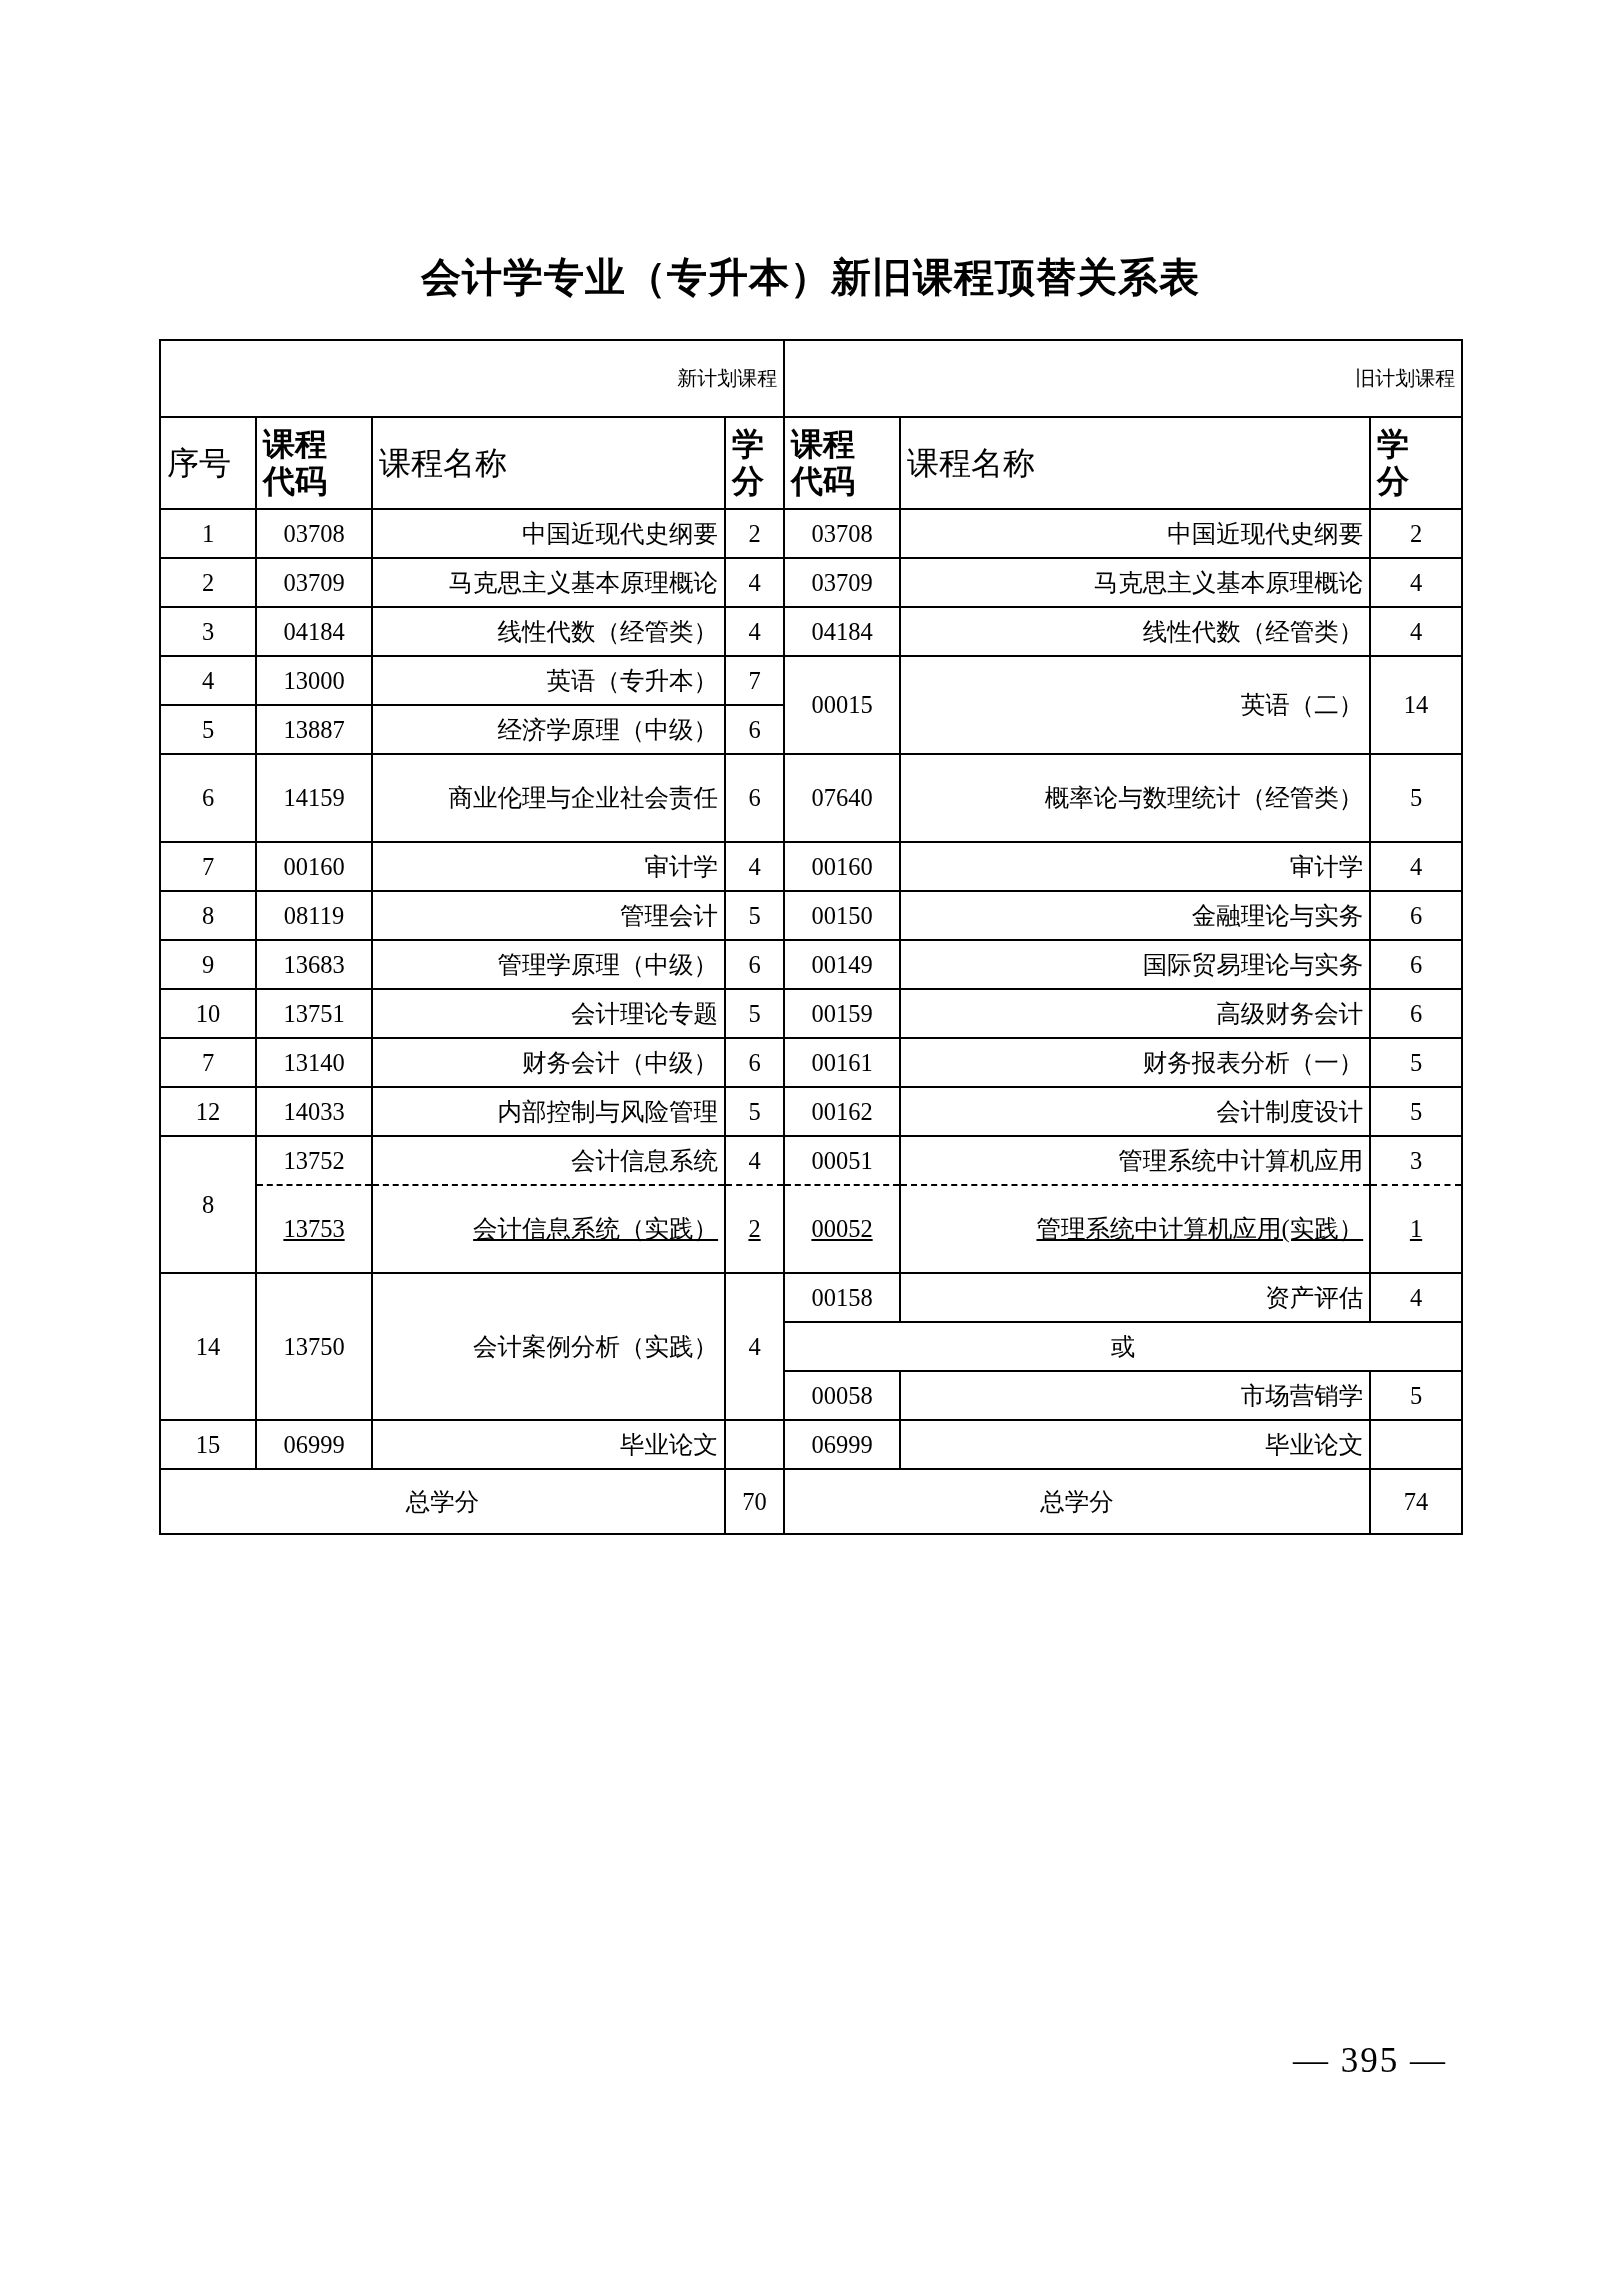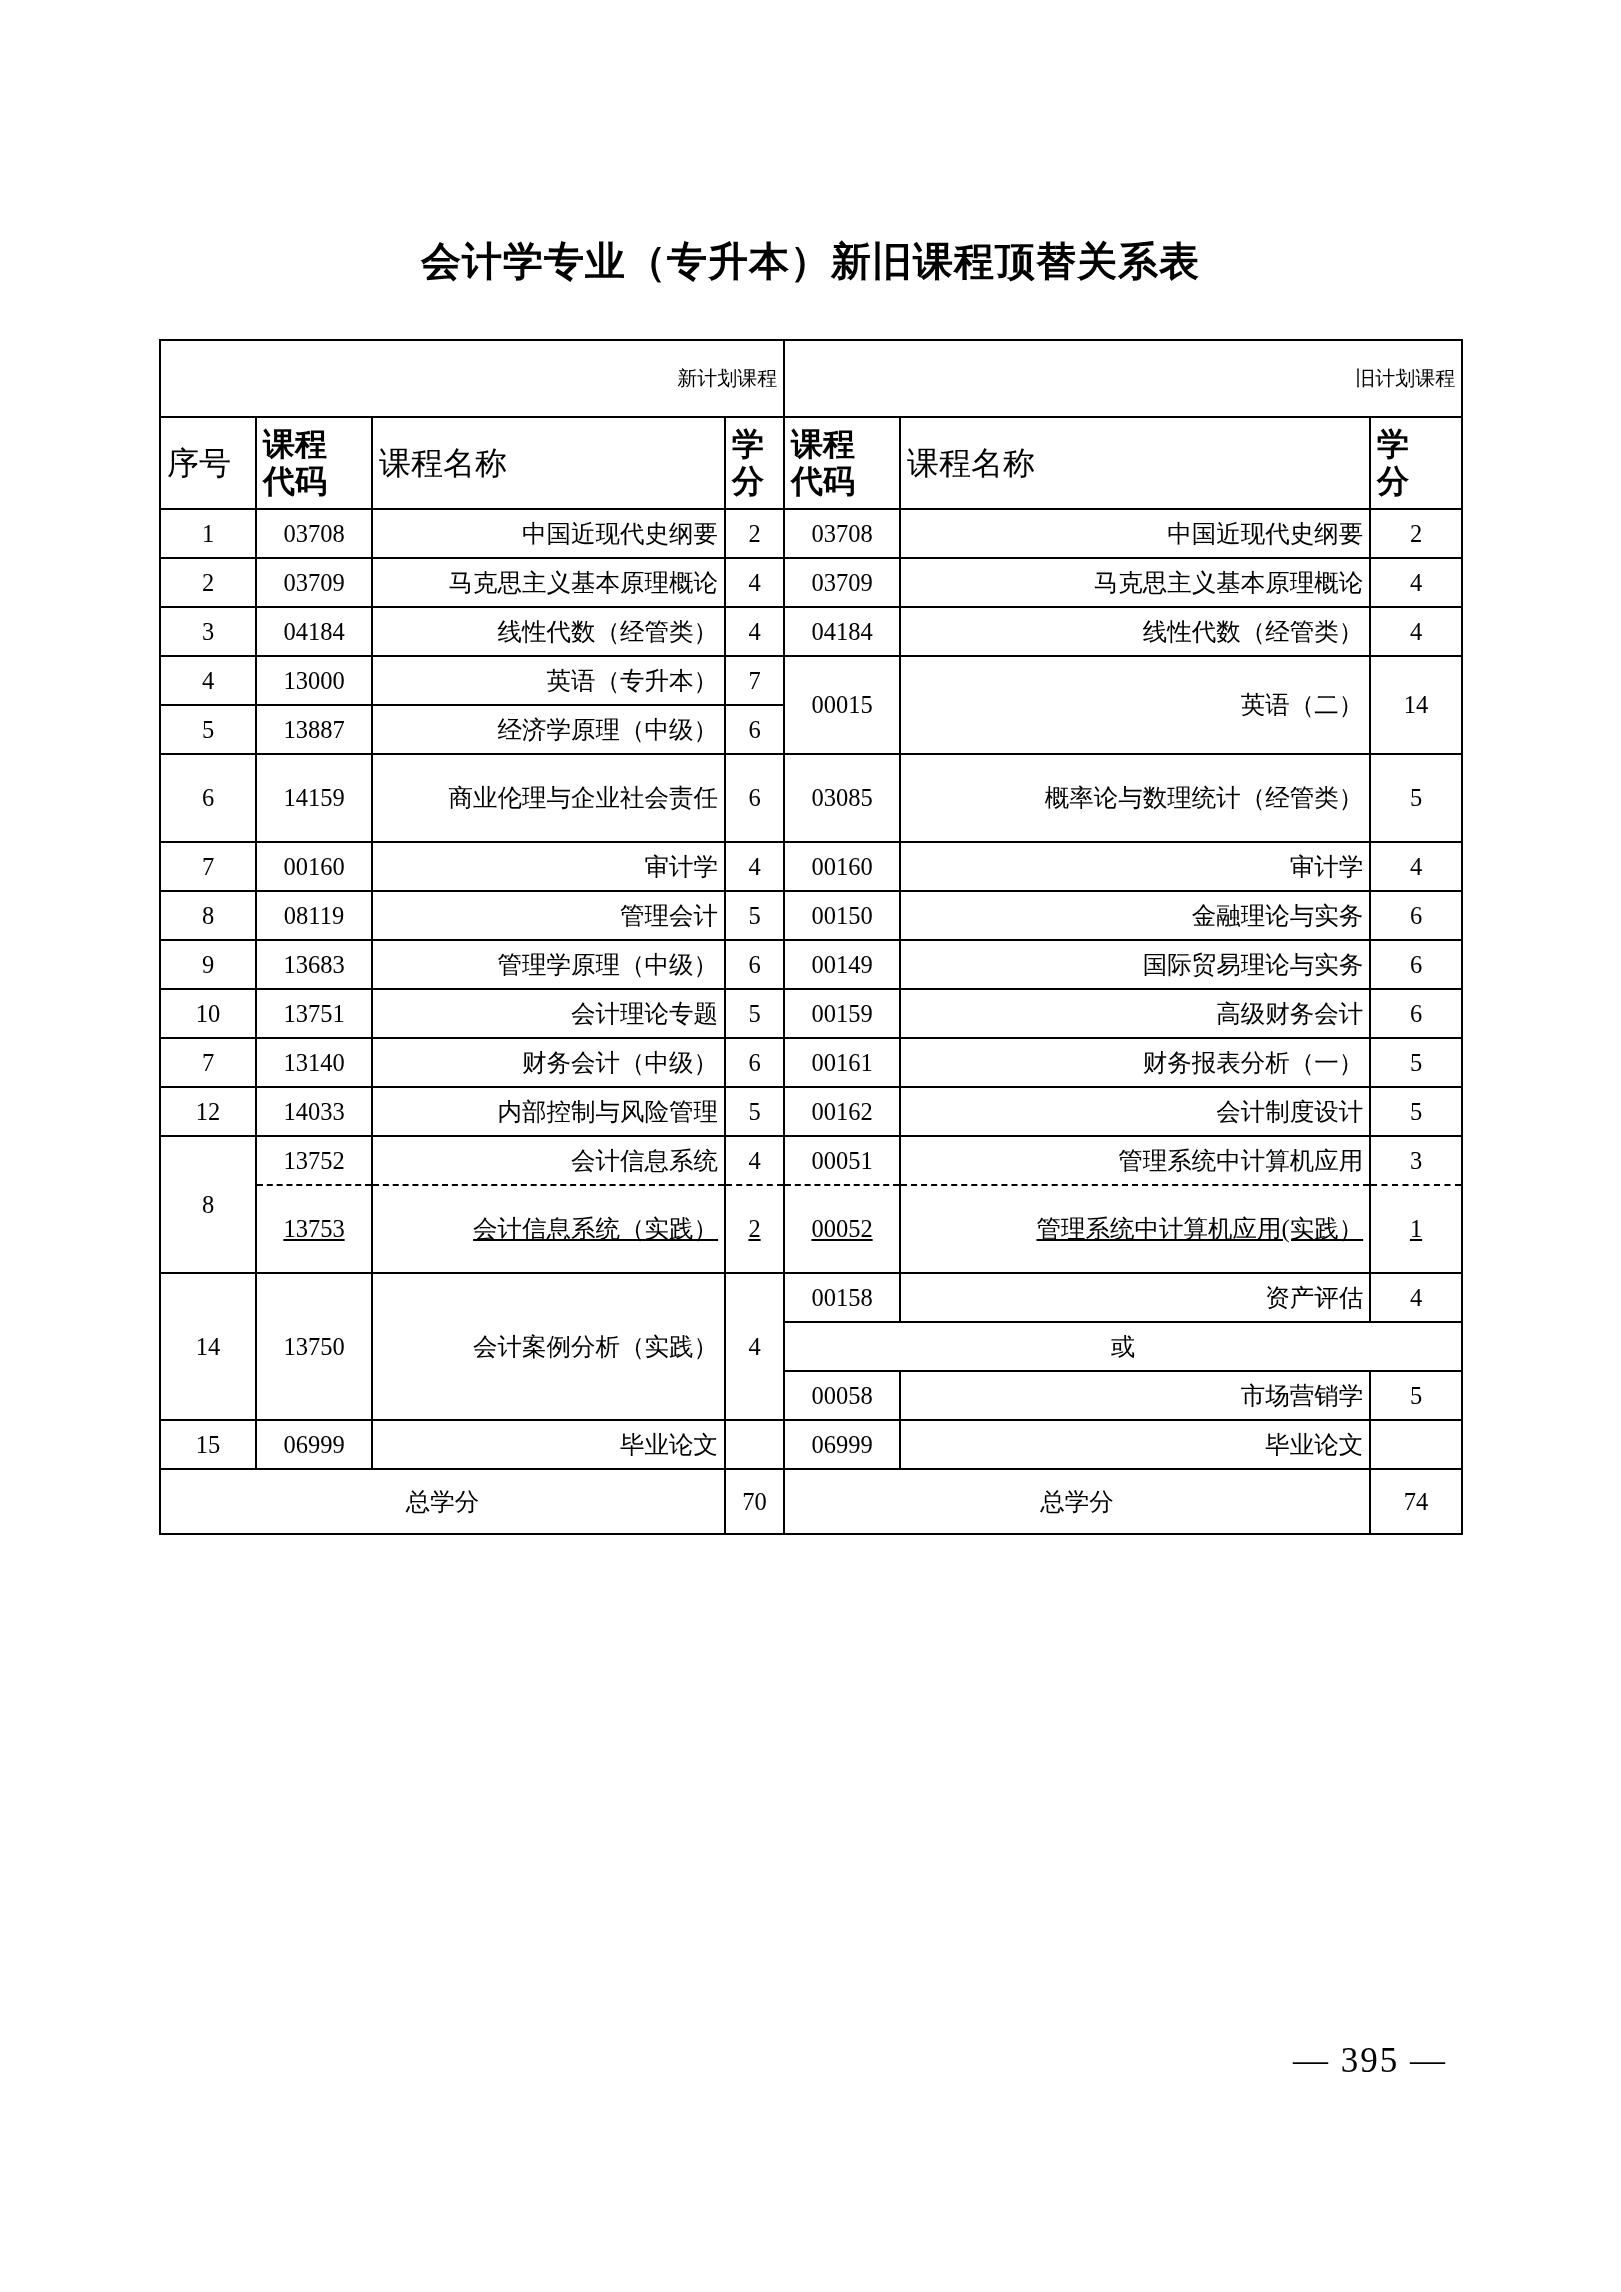--- a/index.html
+++ b/index.html
@@ -16,21 +16,21 @@
     overflow: hidden;
   }
   .page {
     position: absolute;
     inset: 0;
   }
   .doc-title {
     position: absolute;
     left: 0;
     right: 0;
-    top: 234px;
+    top: 250px;
     text-align: center;
     font-size: 40px;
     font-weight: bold;
     letter-spacing: 1px;
     font-family: "Liberation Serif", "DejaVu Serif", serif;
   }
   .table-wrap {
     position: absolute;
     left: 159px;
     top: 339px;
@@ -182,21 +182,21 @@
           <td class="c-center">13887</td>
           <td class="c-left">经济学原理（中级）</td>
           <td class="c-center">6</td>
         </tr>
 
         <tr>
           <td class="c-center" style="height:82px">6</td>
           <td class="c-center">14159</td>
           <td class="c-left">商业伦理与企业社会责任</td>
           <td class="c-center">6</td>
-          <td class="c-center">03085</td>
+          <td class="c-center">07640</td>
           <td class="c-left">概率论与数理统计（经管类）</td>
           <td class="c-center">5</td>
         </tr>
 
         <tr class="row-tall">
           <td class="c-center">7</td>
           <td class="c-center">00160</td>
           <td class="c-left">审计学</td>
           <td class="c-center">4</td>
           <td class="c-center">00160</td>

